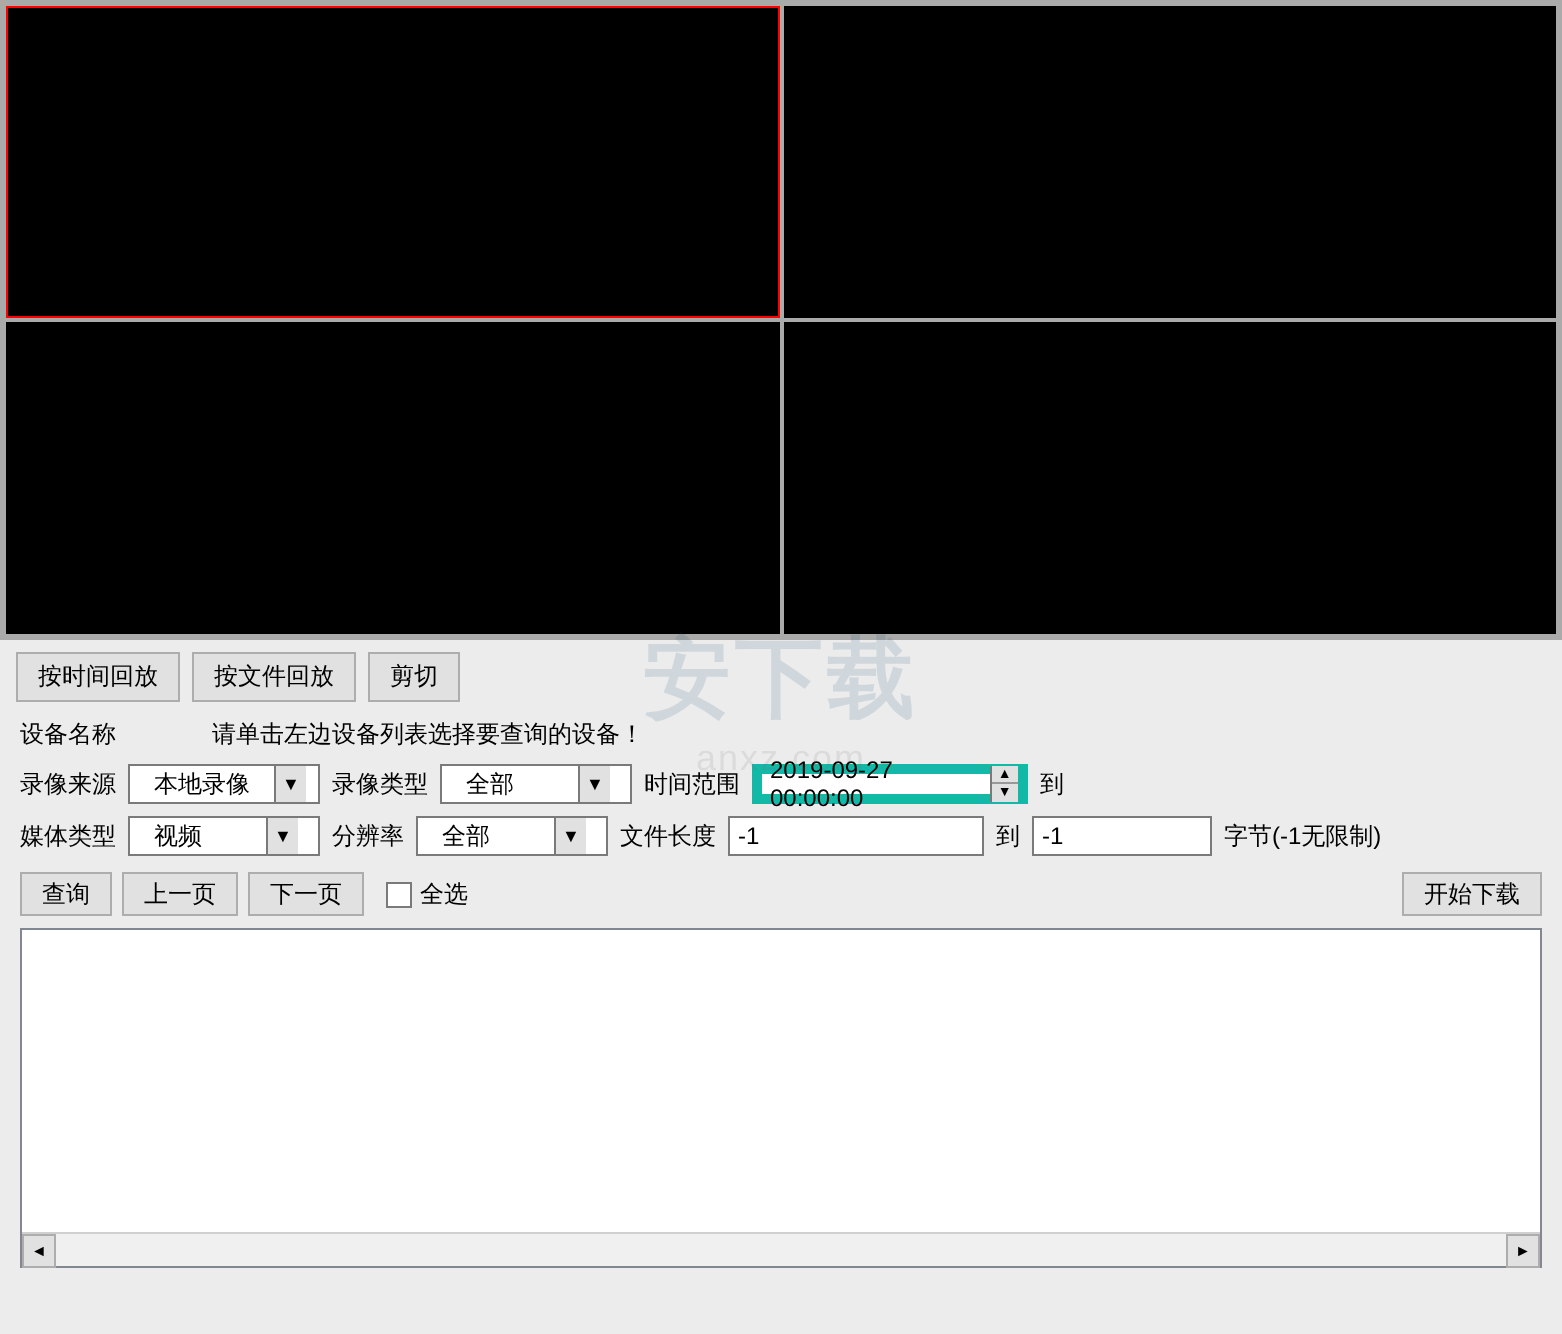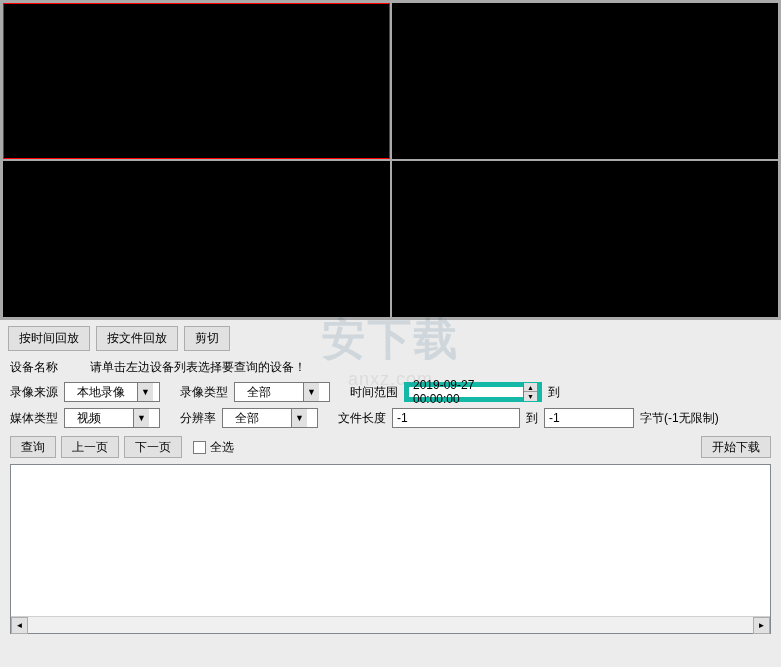--- a/index.html
+++ b/index.html
@@ -10,21 +10,21 @@
 .video-cell.selected { border: 1px solid #ff0000; }
 
 .tab-row { display: flex; gap: 6px; padding: 6px 8px 4px; background: #ececec; }
 .tab-btn { background: #e1e1e1; border: 1px solid #adadad; padding: 3px 10px; font-size: 12px; cursor: pointer; font-family: inherit; }
 
 .query-section { background: #ececec; padding: 4px 10px 0; }
 .section-title { font-size: 12px; margin-bottom: 4px; }
 
 .field-row { display: flex; align-items: center; margin-bottom: 6px; gap: 4px; }
 .field-label { font-size: 12px; white-space: nowrap; }
-.device-hint { margin-left: 28px; font-size: 12px; }
+.device-hint { margin-left: 44px; font-size: 12px; }
 
 .select-wrap { display: inline-flex; align-items: center; border: 1px solid #7a7a7a; background: #fff; height: 20px; }
 .select-wrap .select-val { padding: 0 12px; font-size: 12px; min-width: 68px; }
 .select-wrap .select-arrow { width: 16px; height: 18px; background: #e1e1e1; border-left: 1px solid #7a7a7a; display: flex; align-items: center; justify-content: center; font-size: 9px; }
 
 .text-input { border: 1px solid #7a7a7a; background: #fff; height: 20px; padding: 0 4px; font-size: 12px; font-family: inherit; }
 
 .spinner-wrap { display: inline-flex; align-items: center; border: 5px solid #14b8a6; background: #fff; height: 20px; }
 .spinner-wrap .spin-val { padding: 0 4px; font-size: 12px; display: flex; align-items: center; }
 .spinner-wrap .spin-btns { display: flex; flex-direction: column; width: 15px; border-left: 1px solid #7a7a7a; }
@@ -41,21 +41,21 @@
 .th { border-right: 1px solid #d0d0d0; padding: 3px 6px; font-size: 12px; background: linear-gradient(#fff,#f0f0f0); }
 .table-body { flex: 1; background: #fff; }
 .table-scroll { height: 17px; background: #f0f0f0; display: flex; align-items: center; border-top: 1px solid #d0d0d0; }
 .scroll-btn { width: 17px; height: 17px; background: #e1e1e1; border: 1px solid #adadad; display: flex; align-items: center; justify-content: center; font-size: 8px; cursor: pointer; }
 .scroll-track { flex: 1; }
 
 .watermark { position: absolute; top: 310px; left: 50%; transform: translateX(-50%); opacity: 0.12; pointer-events: none; text-align: center; }
 .watermark .wm-big { font-size: 44px; color: #0c4a6e; font-weight: bold; letter-spacing: 2px; }
 .watermark .wm-small { font-size: 18px; color: #666; letter-spacing: 1px; }
 
-.row2 { display: flex; align-items: center; gap: 20px; }
+.row2 { display: flex; align-items: center; gap: 6px; }
 .row2 .group { display: flex; align-items: center; gap: 6px; }
 </style>
 </head>
 <body>
 
 <div class="video-grid">
   <div class="video-cell selected"></div>
   <div class="video-cell"></div>
   <div class="video-cell"></div>
   <div class="video-cell"></div>

